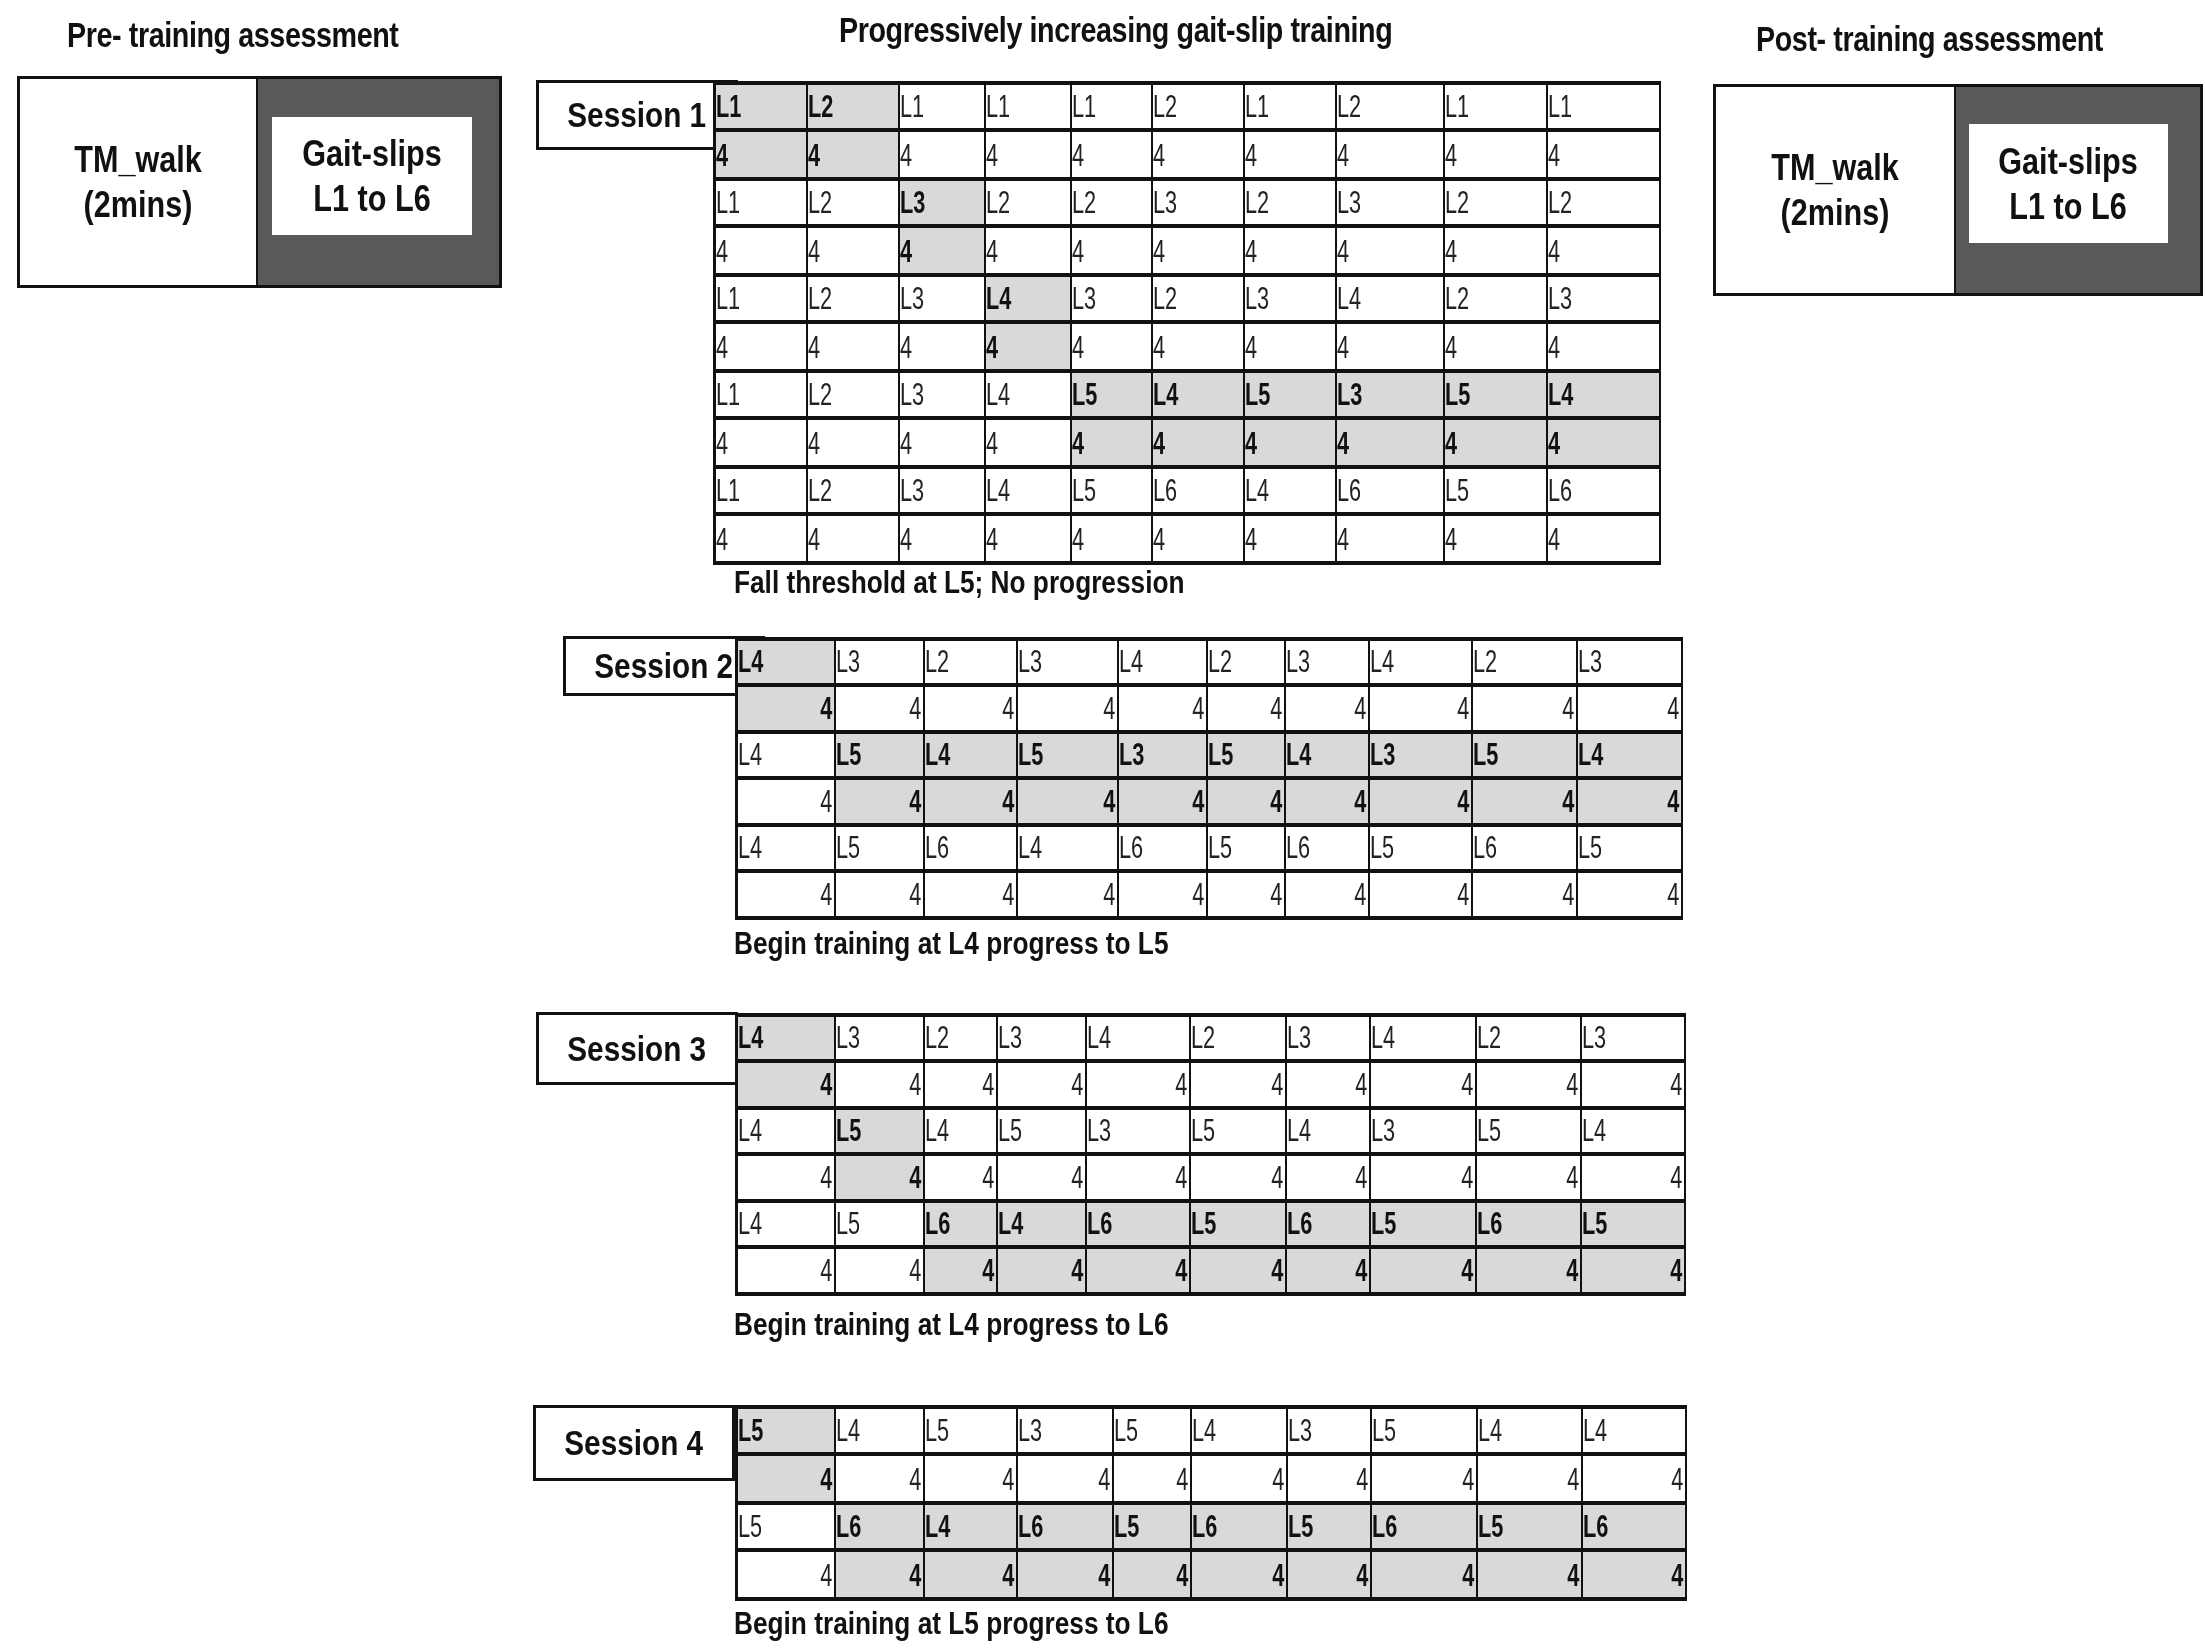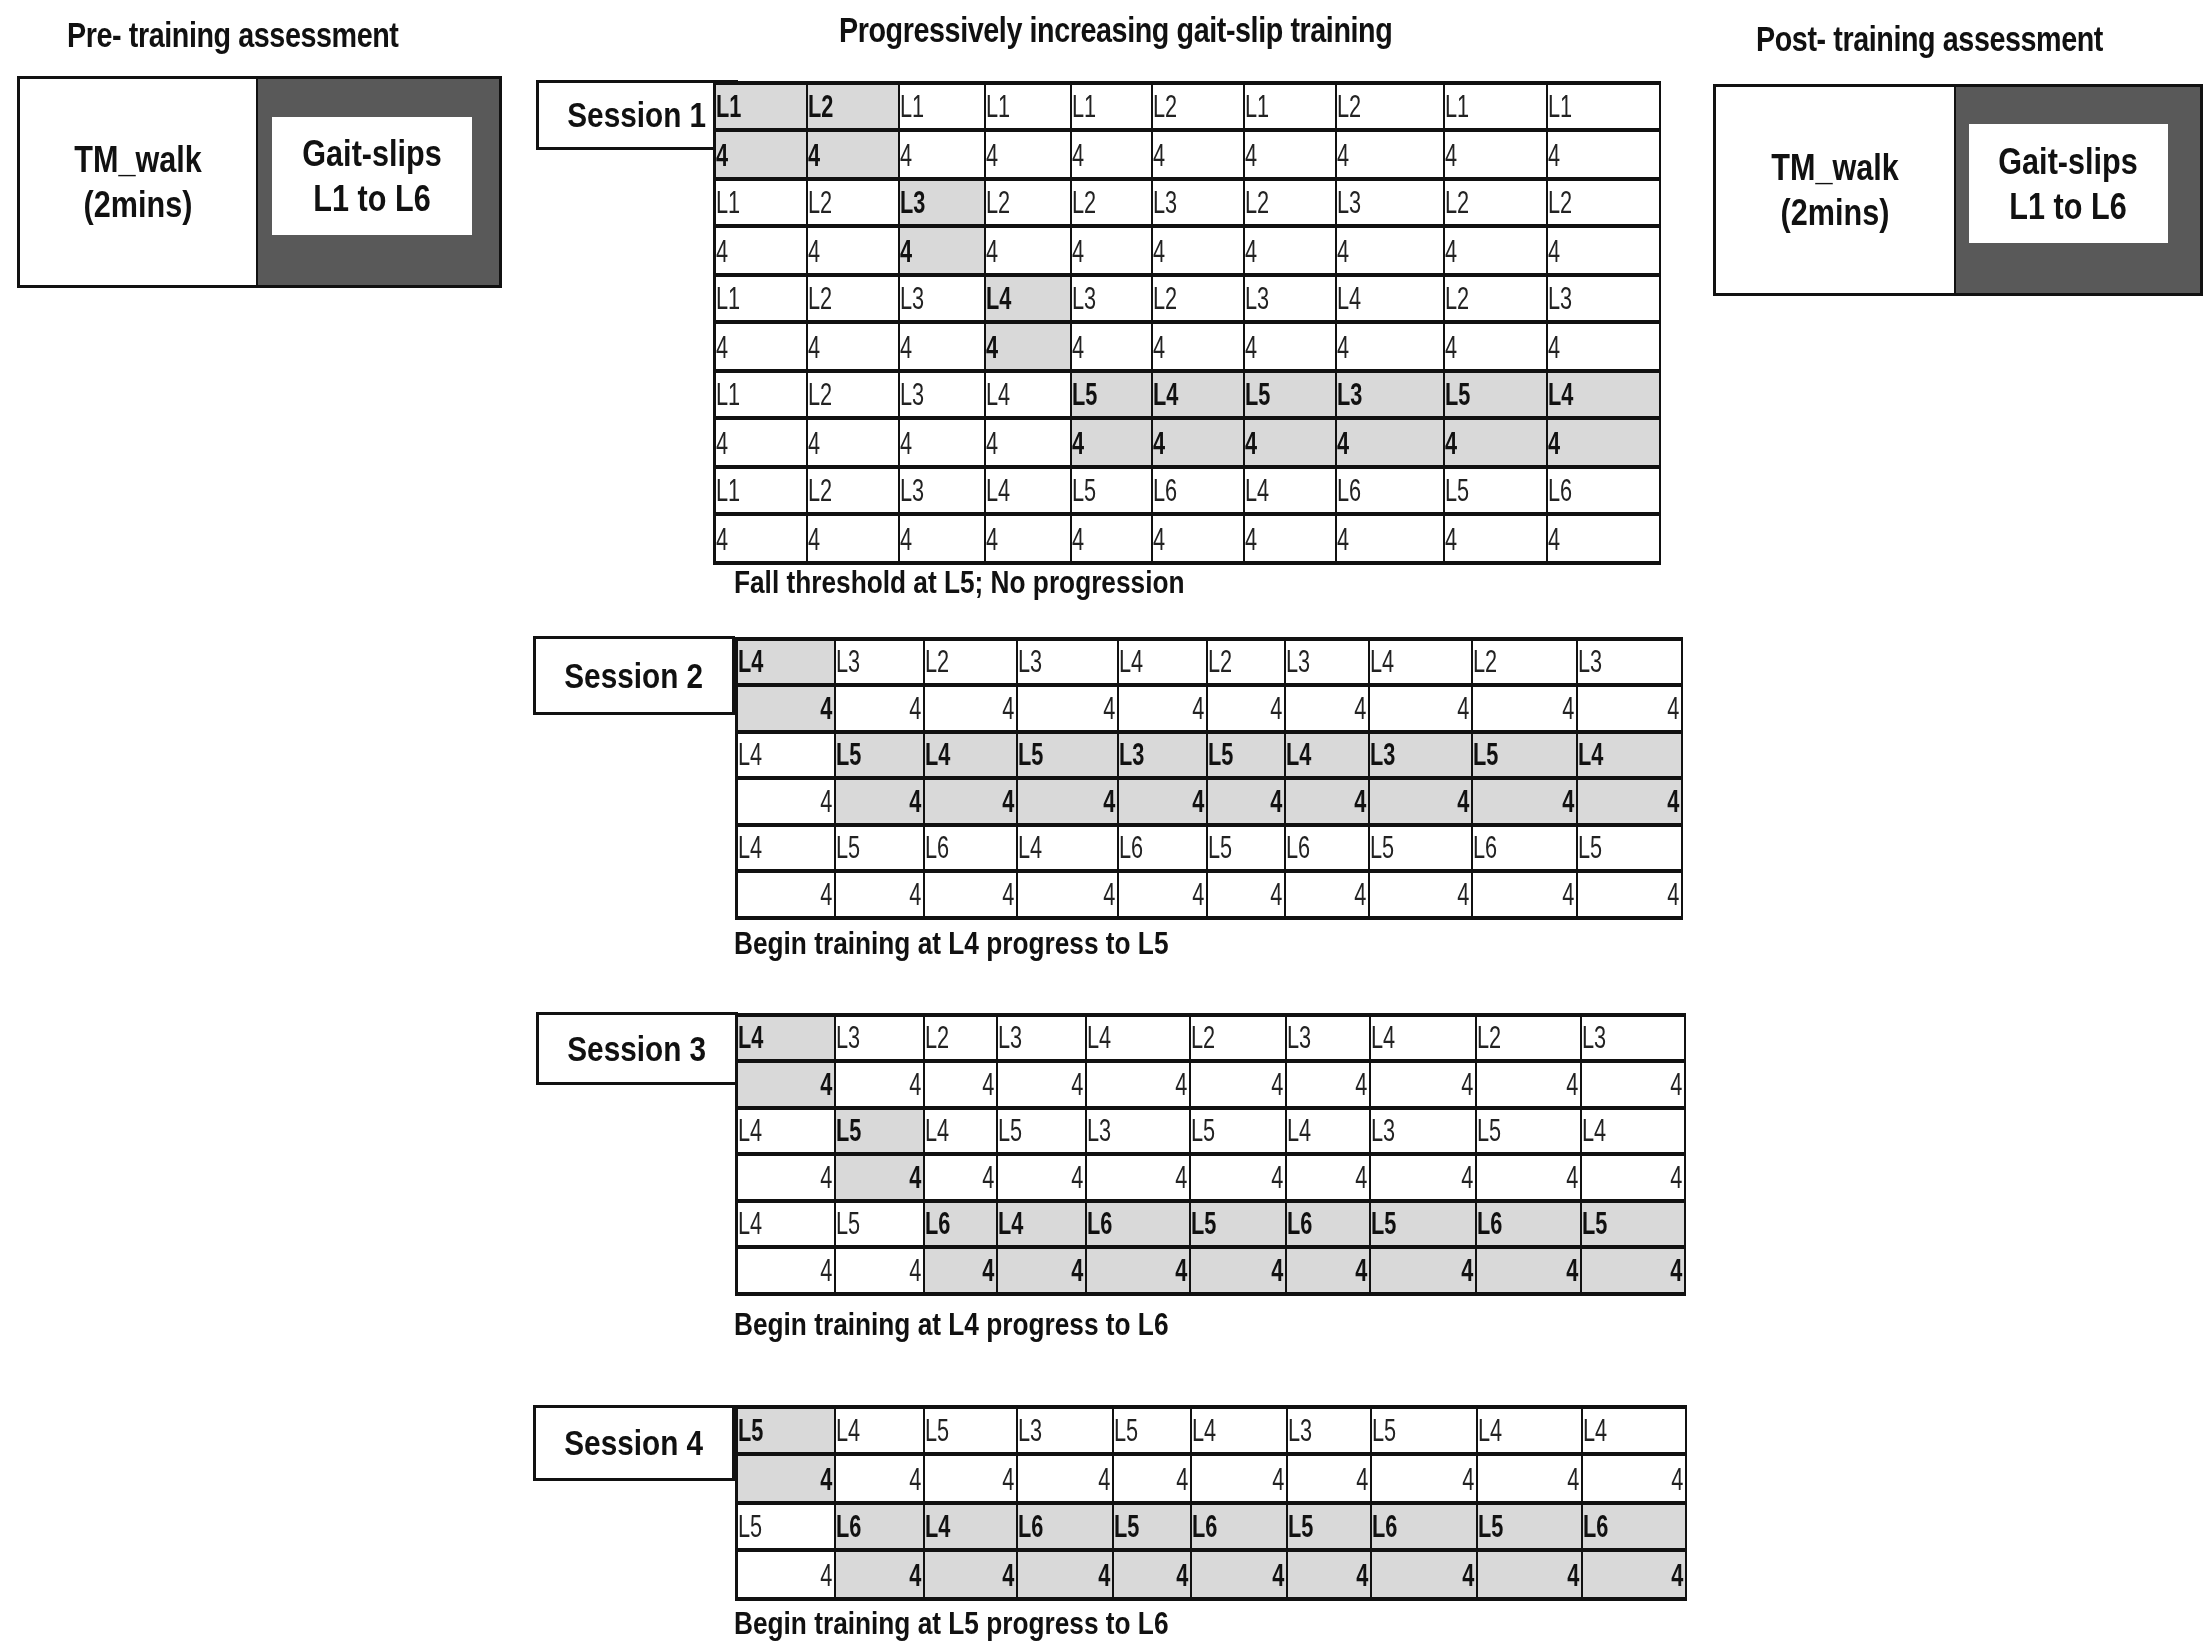--- a/index.html
+++ b/index.html
@@ -60,21 +60,21 @@
     <div class="inner" style="left:13px; top:37px; width:199px; height:119px;">
       <span class="sq">Gait-slips</span>
       <span class="sq">L1 to L6</span>
     </div>
   </div>
 </div>
 
 <div class="sess-label" style="left:536px; top:80px; width:202px; height:70px;">
     <span>Session 1</span>
   </div>
-<div class="sess-label" style="left:533px; top:636px; width:202px; height:79px;">
+<div class="sess-label" style="left:563px; top:636px; width:202px; height:60px;">
     <span>Session 2</span>
   </div>
 <div class="sess-label" style="left:536px; top:1012px; width:202px; height:73px;">
     <span>Session 3</span>
   </div>
 <div class="sess-label" style="left:533px; top:1405px; width:202px; height:76px;">
     <span>Session 4</span>
   </div>
 
 <div class="grid" id="grid-0" style="left:713px; top:81px;">

